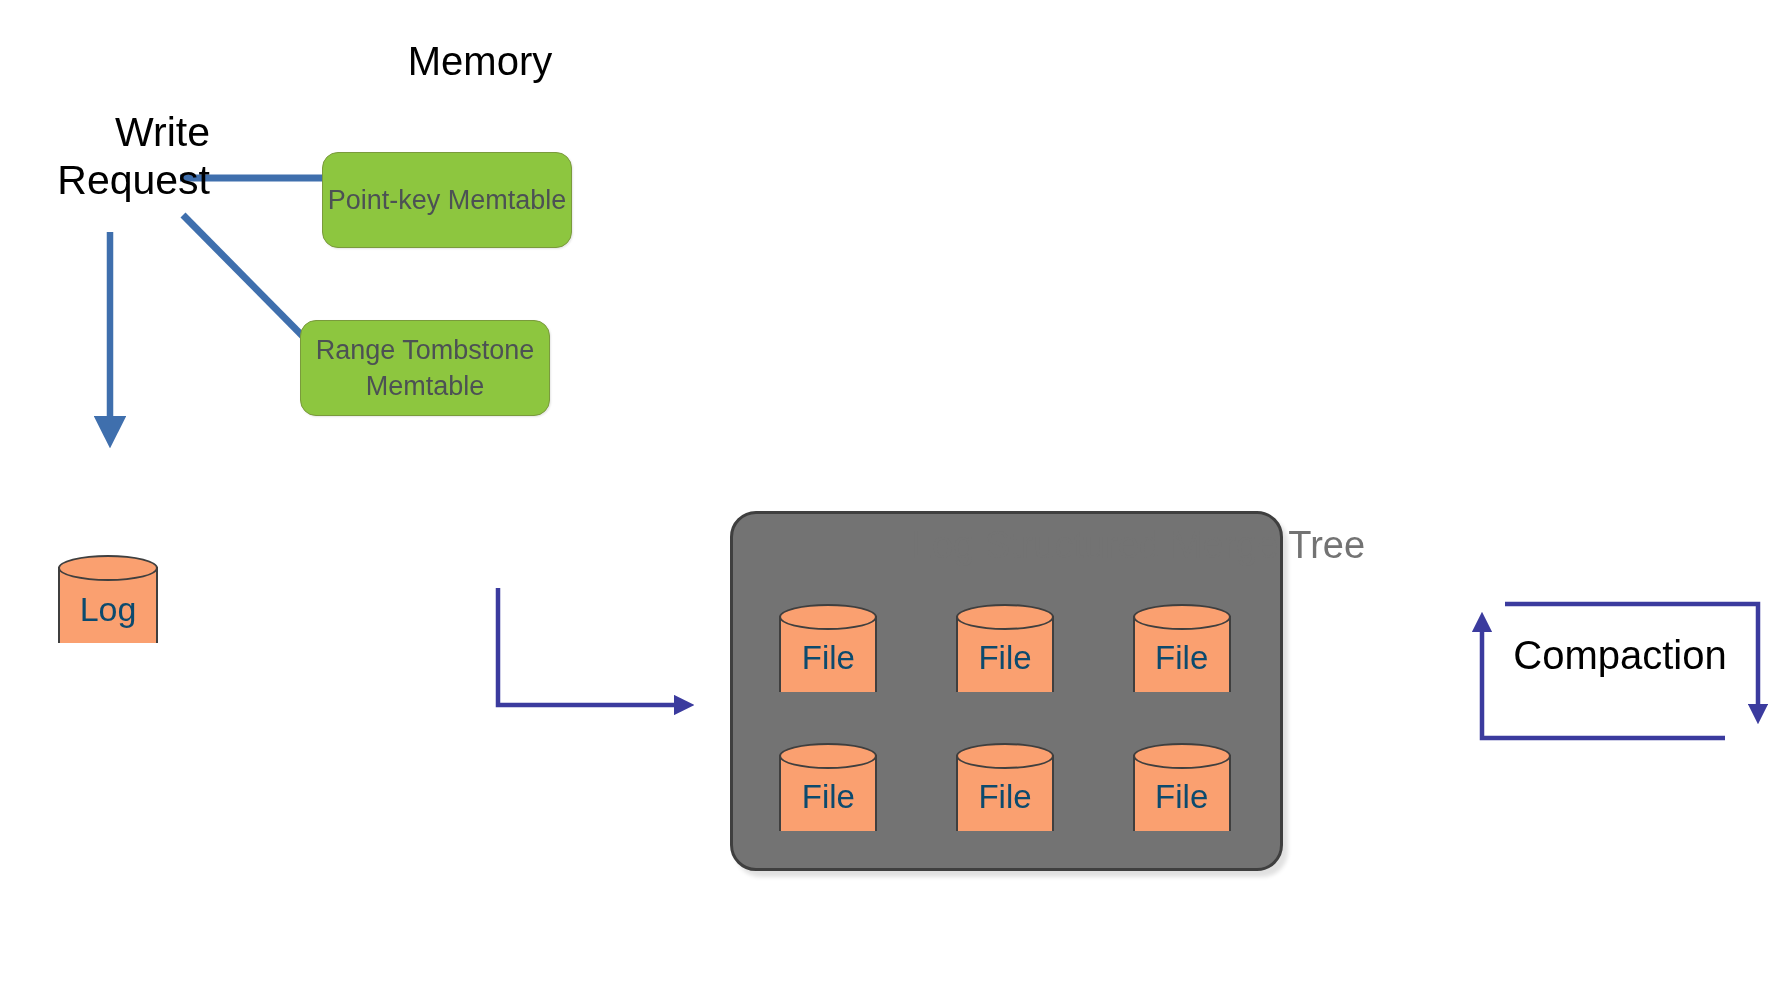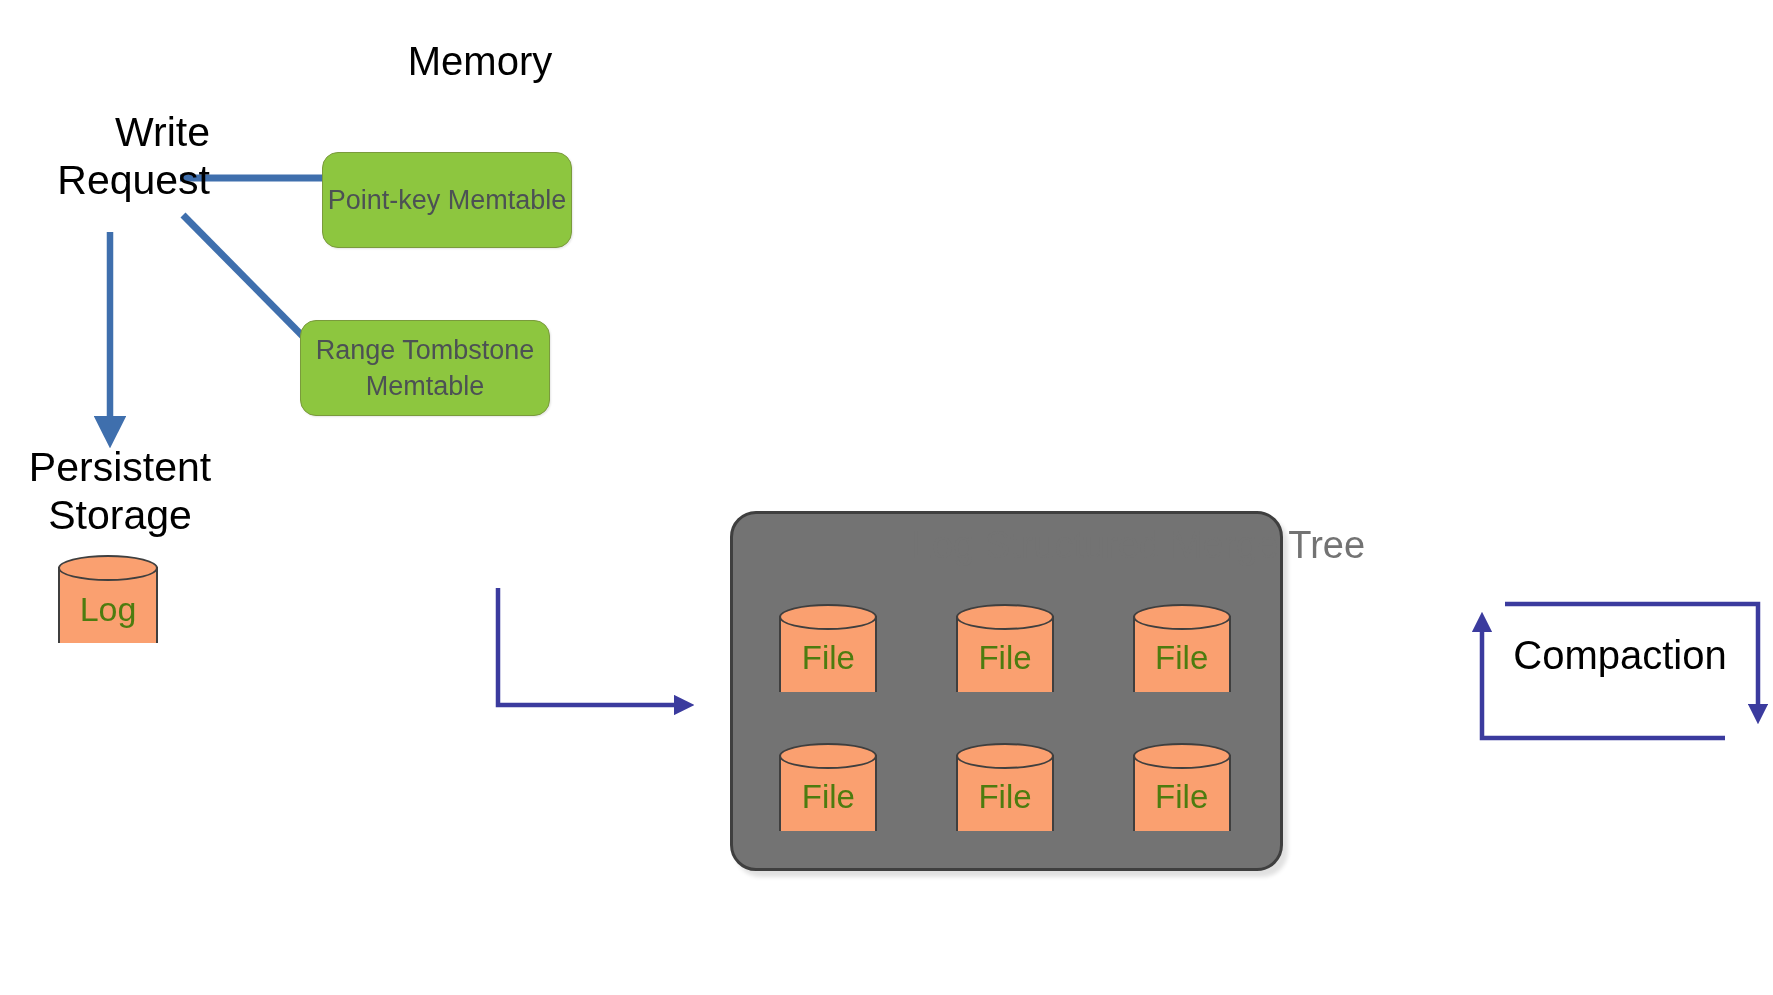--- a/index.html
+++ b/index.html
@@ -166,21 +166,21 @@
   }
   .cylinder .cyl-text {
     position: absolute;
     left: 0;
     top: 26px;
     width: 100%;
     height: 56px;
     display: flex;
     align-items: center;
     justify-content: center;
-    color: #4d7c0f;
+    color: #0c4a6e;
     font-size: 33px;
     z-index: 3;
   }
   #log-cylinder {
     position: absolute;
     left: 58px;
     top: 555px;
     width: 100px;
     height: 102px;
   }
@@ -221,22 +221,20 @@
 
     <polyline points="1505,604 1758,604 1758,718" fill="none" stroke="#3B3B9E" stroke-width="4.5" marker-end="url(#head-thin)"></polyline>
     <polyline points="1725,738 1482,738 1482,618" fill="none" stroke="#3B3B9E" stroke-width="4.5" marker-end="url(#head-thin)"></polyline>
   </svg>
 
   <div class="lbl" id="memory-label">Memory</div>
 
   <div class="lbl" id="write-request-label">Write
 Request</div>
 
-  <div class="lbl" id="persistent-storage-label">Persistent
-Storage</div>
 
 
   <div class="lbl" id="compaction-label">Compaction</div>
 
   <div class="memtable" id="memtable-point-key">
     <span>Point-key
 Memtable</span>
   </div>
 
   <div class="memtable" id="memtable-range-tombstone">

